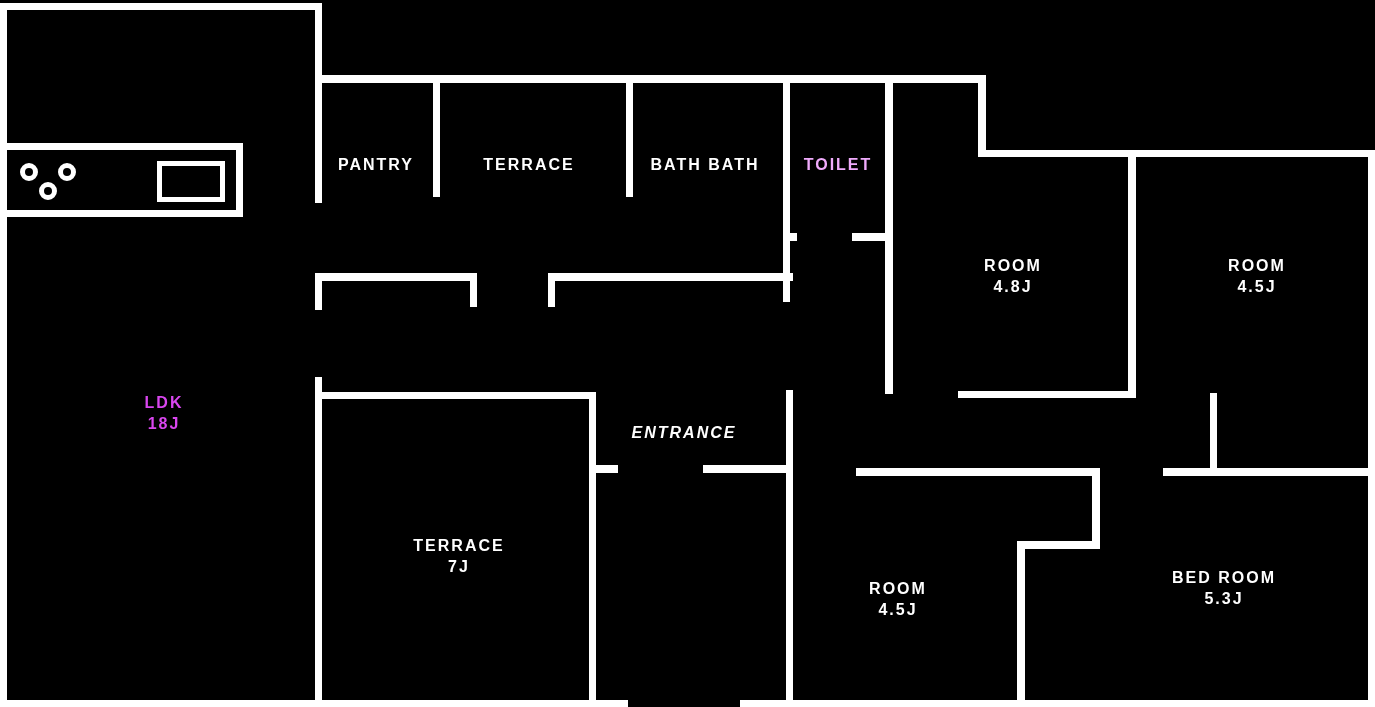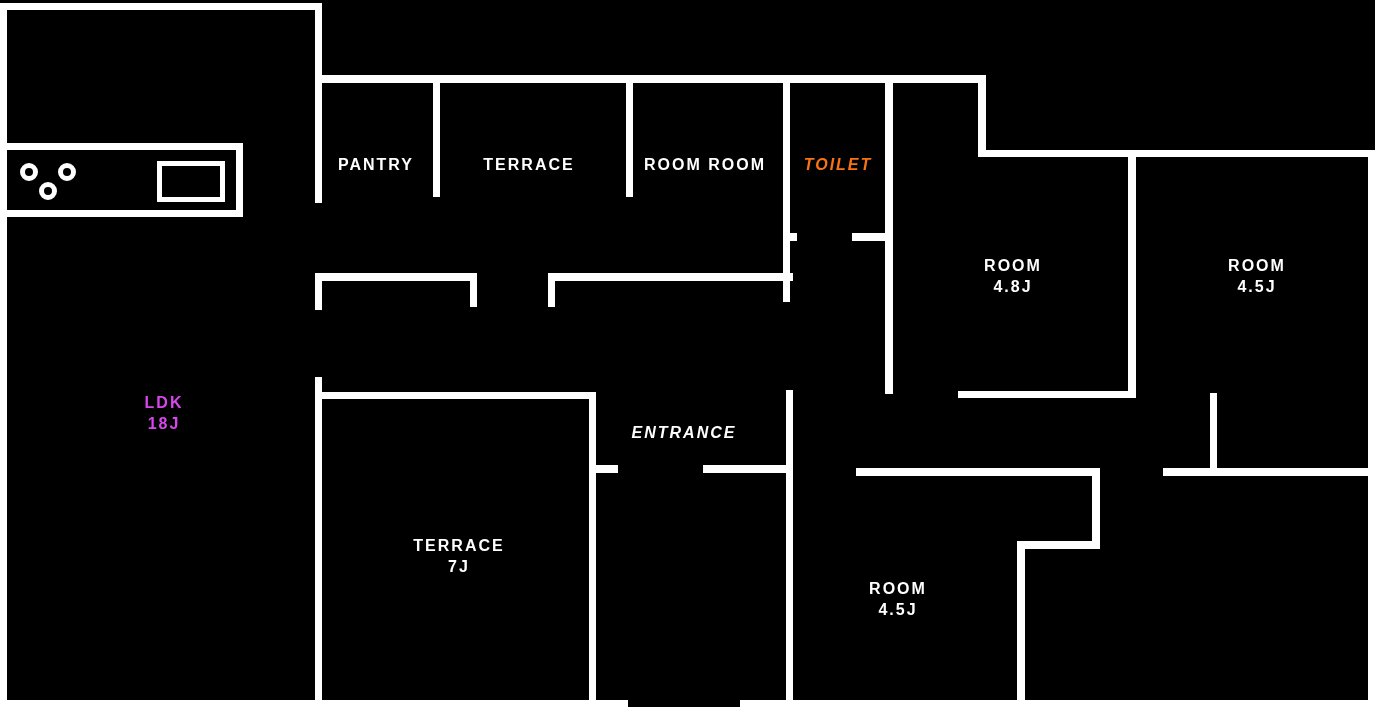--- a/index.html
+++ b/index.html
@@ -72,23 +72,23 @@
       <div>LDK</div>
       <div>18J</div>
     </div>
     <div class="room-label" style="left: 376px; top: 164px; color: rgb(255, 255, 255); text-align: center;">
       <div>PANTRY</div>
     </div>
     <div class="room-label" style="left: 529px; top: 164px; color: rgb(255, 255, 255);">
       <div>TERRACE</div>
     </div>
     <div class="room-label" style="left: 705px; top: 164px; color: rgb(255, 255, 255);">
-      <div>ROOM ROOM</div>
+      <div>BATH BATH</div>
     </div>
-    <div class="room-label" style="left: 838px; top: 164px; color: #f97316; font-style: italic;">
+    <div class="room-label" style="left: 838px; top: 164px; color: #f0abfc;">
       <div>TOILET</div>
     </div>
     <div class="room-label" style="left: 1013px; top: 276px; color: rgb(255, 255, 255);">
       <div>ROOM</div>
       <div>4.8J</div>
     </div>
     <div class="room-label" style="left: 1257px; top: 276px; color: rgb(255, 255, 255);">
       <div>ROOM</div>
       <div>4.5J</div>
     </div>
@@ -96,13 +96,17 @@
       <div>ENTRANCE</div>
     </div>
     <div class="room-label" style="left: 459px; top: 556px; color: rgb(255, 255, 255);">
       <div>TERRACE</div>
       <div>7J</div>
     </div>
     <div class="room-label" style="left: 898px; top: 599px; color: rgb(255, 255, 255);">
       <div>ROOM</div>
       <div>4.5J</div>
     </div>
+    <div class="room-label" style="left: 1224px; top: 588px; color: rgb(255, 255, 255);">
+      <div>BED ROOM</div>
+      <div>5.3J</div>
+    </div>
   </div>
 
 </body></html>

